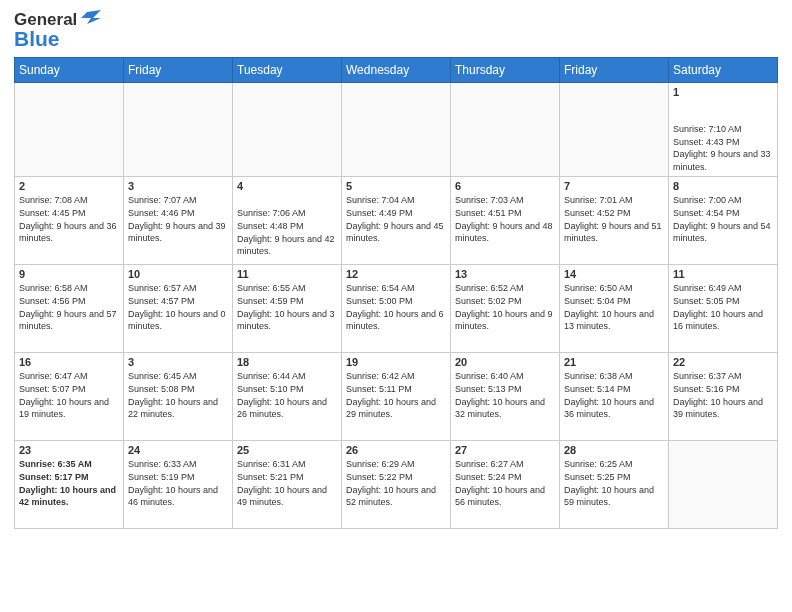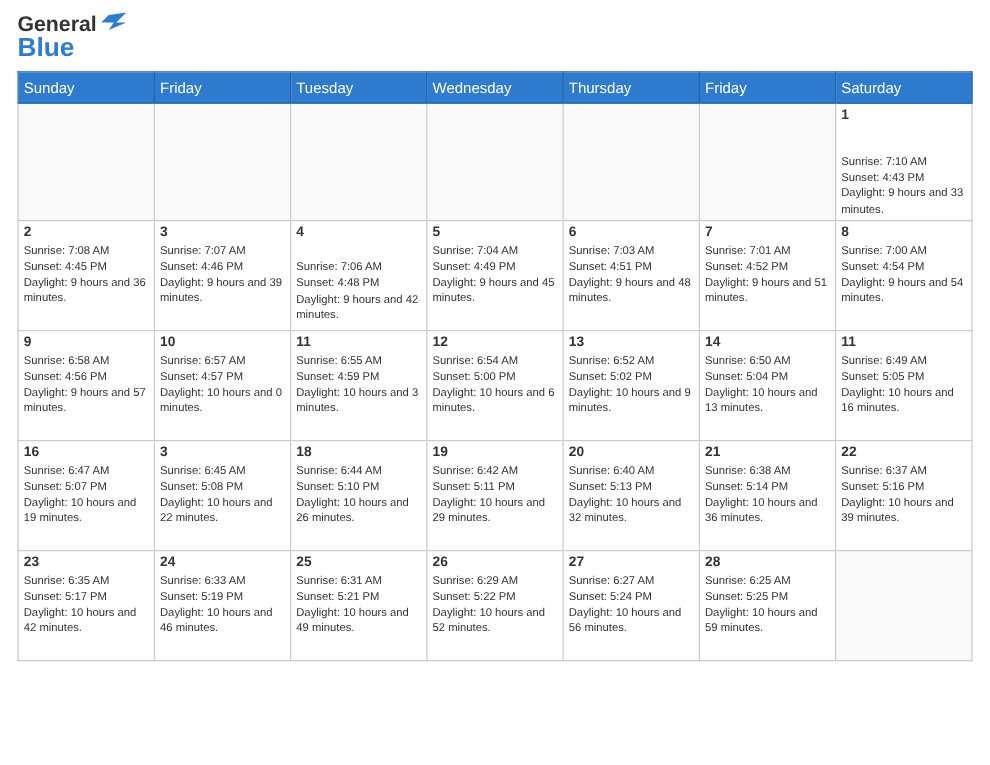--- a/index.html
+++ b/index.html
@@ -256,21 +256,21 @@
           <td>
             <span class="day-num">22</span>
             <div class="day-info" style="white-space: pre-line;">Sunrise: 6:37 AM
 Sunset: 5:16 PM
 Daylight: 10 hours and 39 minutes.</div>
           </td>
         </tr>
         <tr>
           <td>
             <span class="day-num">23</span>
-            <div class="day-info" style="white-space: pre-line;">Sunrise: 6:35 AM
+            <div class="day-info" style="white-space: pre-line; font-weight: bold;">Sunrise: 6:35 AM
 Sunset: 5:17 PM
 Daylight: 10 hours and 42 minutes.</div>
           </td>
           <td>
             <span class="day-num">24</span>
             <div class="day-info" style="white-space: pre-line;">Sunrise: 6:33 AM
 Sunset: 5:19 PM
 Daylight: 10 hours and 46 minutes.</div>
           </td>
           <td>

